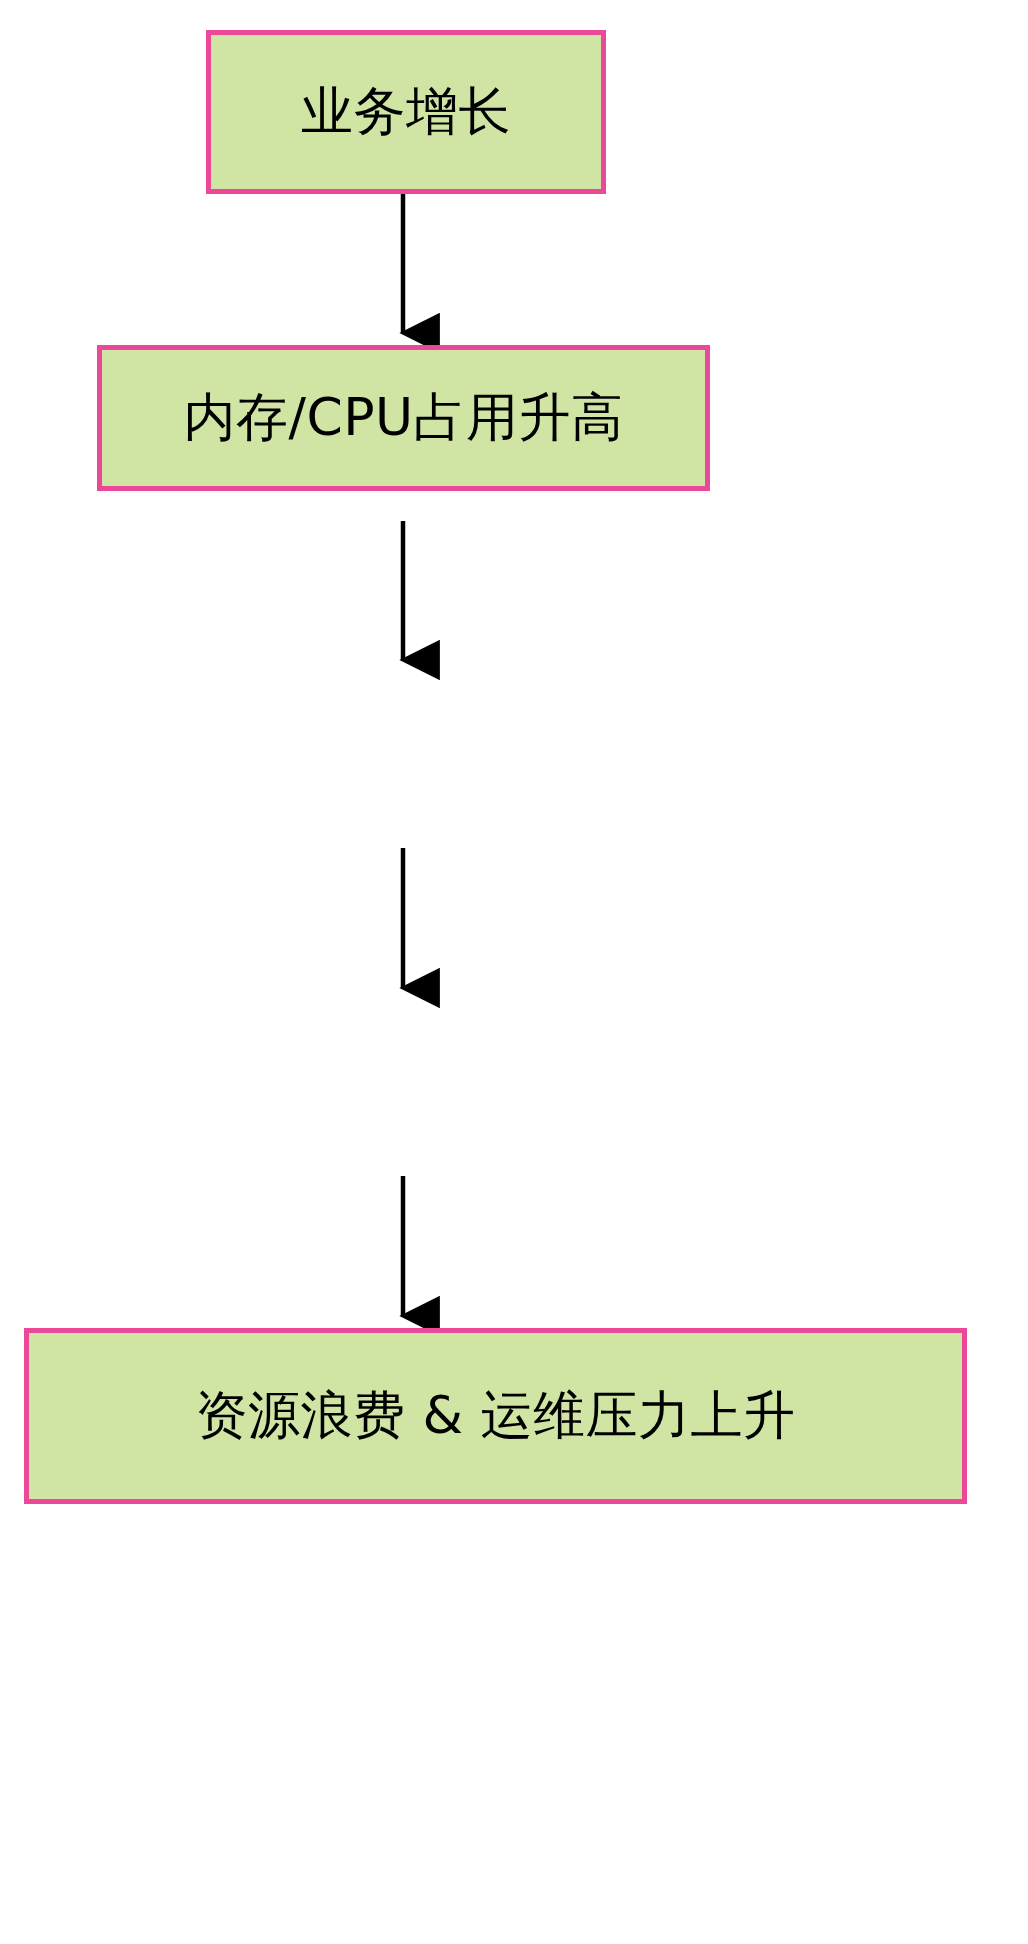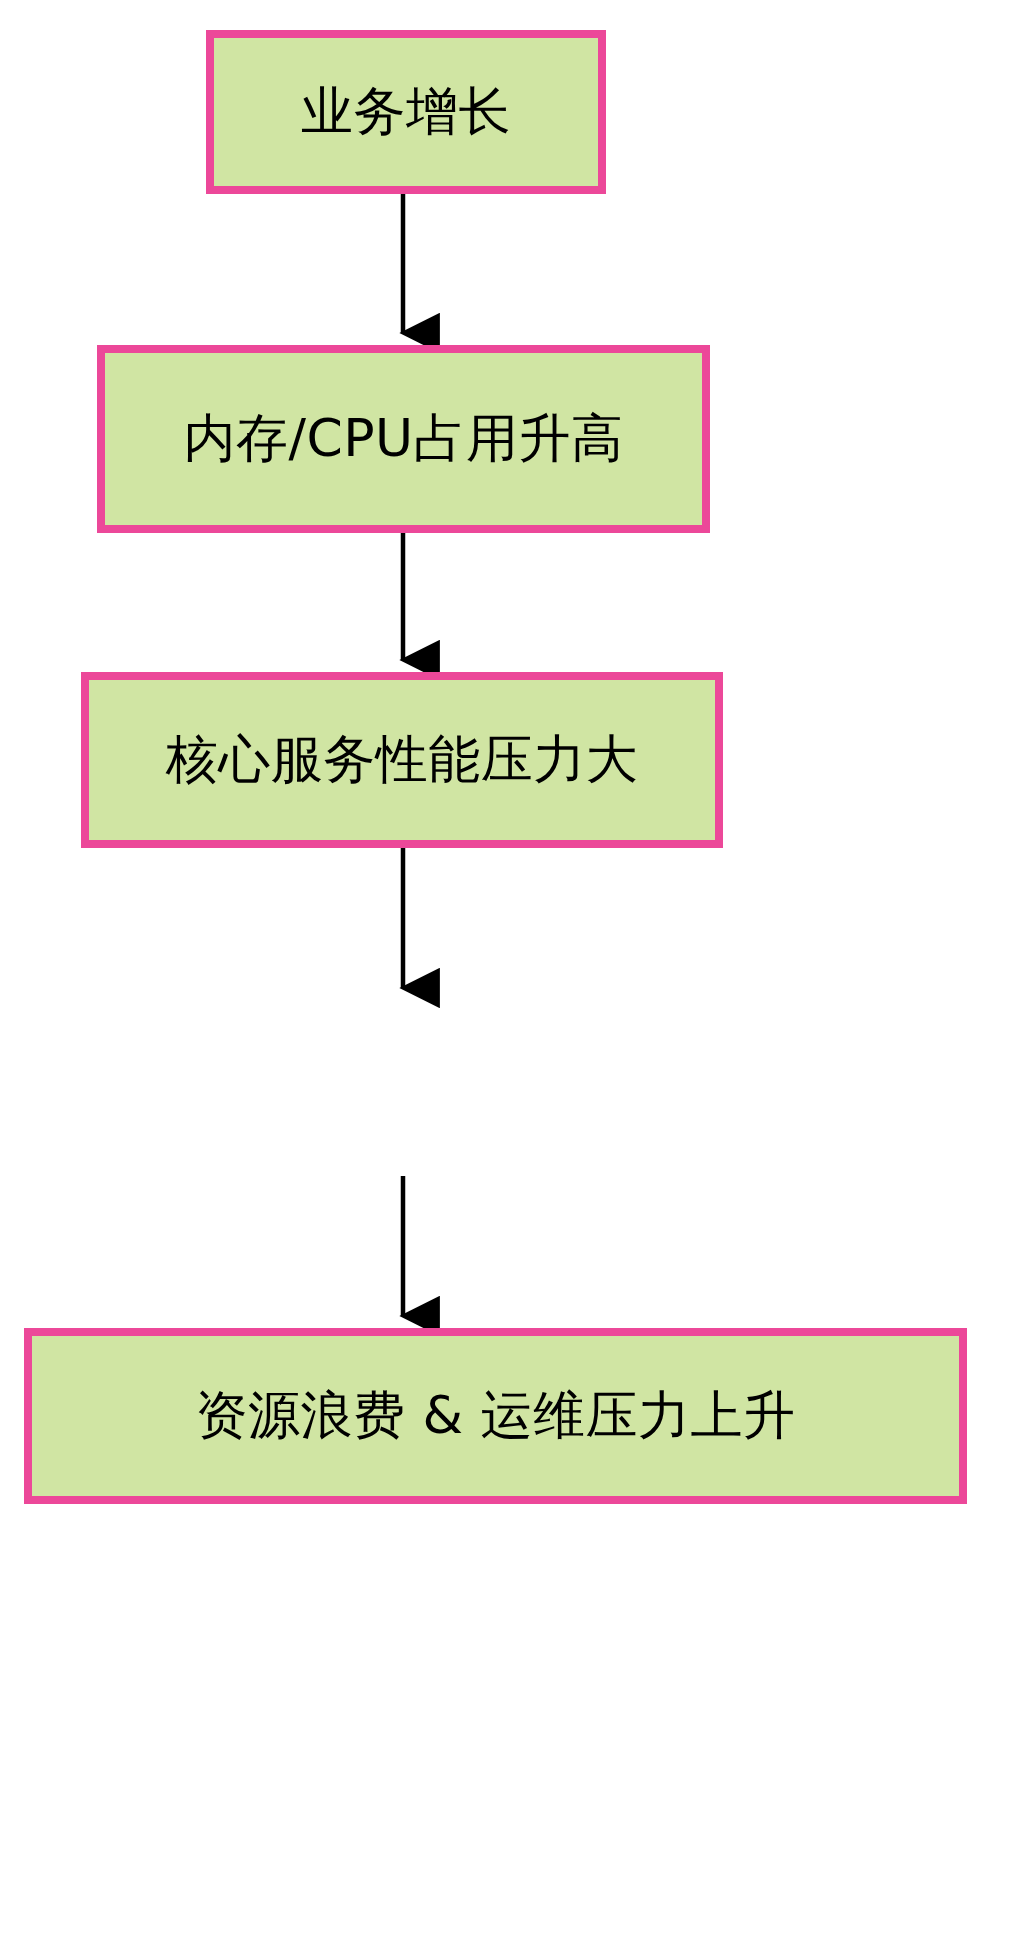--- a/index.html
+++ b/index.html
@@ -21,38 +21,38 @@
     position: absolute;
     left: 0;
     top: 0;
     width: 1028px;
     height: 1944px;
   }
   .node-box {
     position: absolute;
     box-sizing: border-box;
     background: #d0e5a3;
-    border: 8px solid #ec4899;
+    border: 5px solid #ec4899;
     display: flex;
     align-items: center;
     justify-content: center;
   }
   .node-label {
     font-family: "DejaVu Sans", "Liberation Sans", sans-serif;
     font-size: 52px;
     font-weight: 400;
     color: #000000;
     line-height: 1.1;
     letter-spacing: 0.5px;
     white-space: nowrap;
     text-align: center;
   }
   
   #node-1 { left: 206px; top: 30px;   width: 400px; height: 164px; }
-  #node-2 { left: 97px;  top: 345px;  width: 613px; height: 188px; }
+  #node-2 { left: 97px;  top: 345px;  width: 613px; height: 146px; }
   #node-3 { left: 81px;  top: 672px;  width: 642px; height: 176px; }
   #node-4 { left: 157px; top: 1000px; width: 487px; height: 176px; }
   #node-5 { left: 24px;  top: 1328px; width: 943px; height: 176px; justify-content: center; }
 </style>
 </head>
 <body>
 
 <div id="flowchart-canvas">
 
   <svg id="flow-svg" viewBox="0 0 1028 1944">
@@ -72,22 +72,19 @@
   </svg>
 
   <div class="node-box" id="node-1">
     <span class="node-label">业务增长</span>
   </div>
 
   <div class="node-box" id="node-2">
     <span class="node-label">内存/CPU占用升高</span>
   </div>
 
-  <div class="node-box" id="node-3">
-    <span class="node-label">核心服务性能压力大</span>
-  </div>
 
 
   <div class="node-box" id="node-5">
     <span class="node-label">资源浪费 &amp; 运维压力上升</span>
   </div>
 
 </div>
 
 </body></html>

